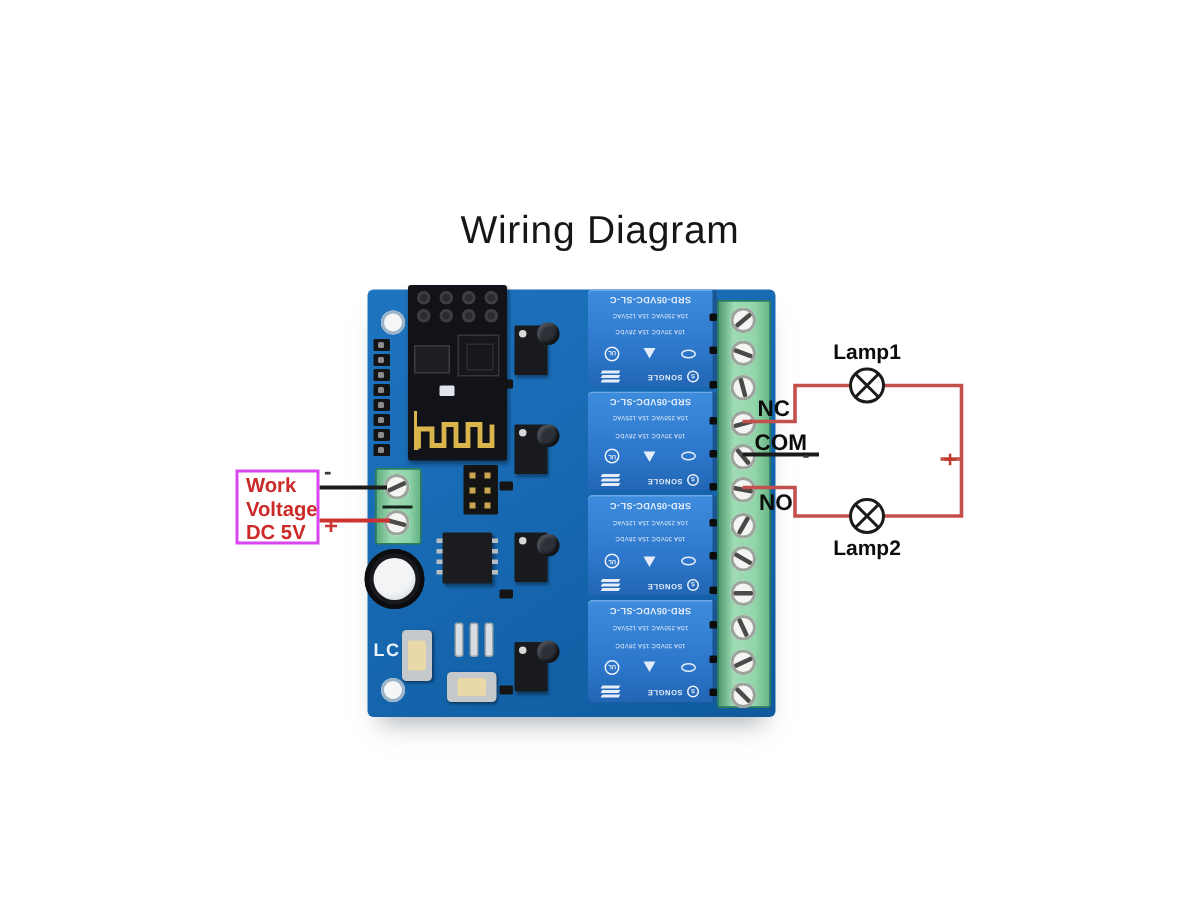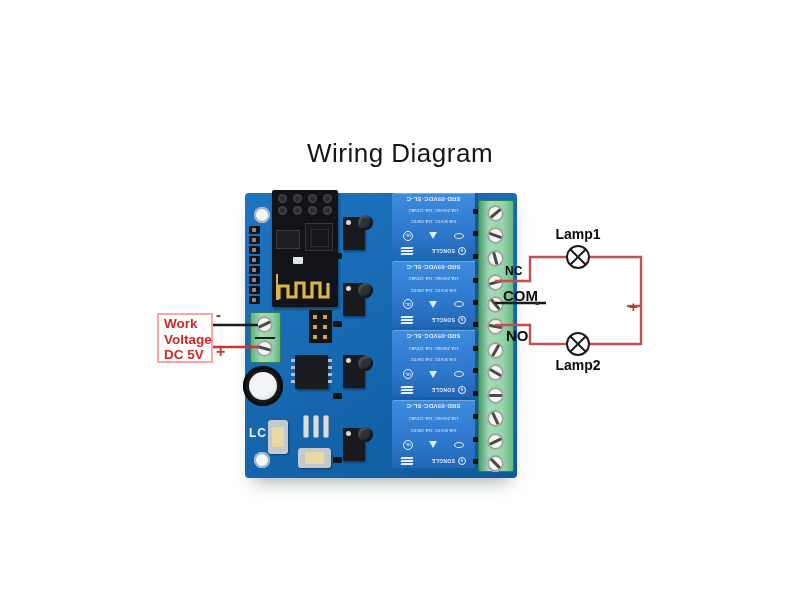--- a/index.html
+++ b/index.html
@@ -72,21 +72,21 @@
 
   
   .strip { left:233px; top:7px; width:36px; height:272px;
            background:linear-gradient(90deg,#4e9a6f 0%,#9fdcb4 30%,#93d6aa 70%,#6ab687 100%);
            border:1px solid #2f7f55; border-radius:2px; }
   .pindot { width:5px; height:5px; background:#0c0c0c; border-radius:1px; }
 
   
   .lbl { font-weight:bold; color:#0c0c0c; }
   .redtxt { color:#c0392b; font-weight:bold; }
-  .wv-box { left:157px; top:313px; width:56px; height:50px; border:2px solid #fca5a5; background:#fff; padding:1px 0 0 5px; }
+  .wv-box { left:157px; top:313px; width:56px; height:50px; border:2px solid #d946ef; background:#fff; padding:1px 0 0 5px; }
   .wv-box div { font-size:13.5px; line-height:15.5px; font-weight:bold; color:#cc2a28; }
   .lv-box { left:546px; top:287px; width:81px; height:31px; border:2px solid #3d3d3d; background:#fff;
             display:flex; flex-direction:column; justify-content:center; align-items:center; }
   .lv-box div { font-size:12.5px; line-height:13.5px; font-weight:bold; color:#c0392b; white-space:nowrap; }
 </style>
 </head>
 <body>
 
 <div class="stage">
 
@@ -345,21 +345,21 @@
   </svg>
 
   <div class="abs wv-box">
     <div>Work</div>
     <div>Voltage</div>
     <div>DC 5V</div>
   </div>
   <div class="abs lbl" style="left:216px;top:306px;font-size:15px;color:#3a3a3a;">-</div>
   <div class="abs redtxt" style="left:216px;top:343px;font-size:16px;color:#cc3433;">+</div>
 
-  <div class="abs lbl" style="left:505px;top:264px;font-size:12px;">NC</div>
+  <div class="abs lbl" style="left:505px;top:264px;font-size:15px;">NC</div>
   <div class="abs lbl" style="left:503px;top:287px;font-size:15px;">COM</div>
   <div class="abs lbl" style="left:506px;top:327px;font-size:15px;">NO</div>
 
   <div class="abs lbl" style="left:548px;top:226px;width:60px;text-align:center;font-size:14px;">Lamp1</div>
   <div class="abs lbl" style="left:548px;top:357px;width:60px;text-align:center;font-size:14px;">Lamp2</div>
 
   <div class="abs lbl" style="left:535px;top:295px;font-size:14px;color:#3a3a3a;">-</div>
   <div class="abs redtxt" style="left:629px;top:298px;font-size:15px;">+</div>
 
 </div>

